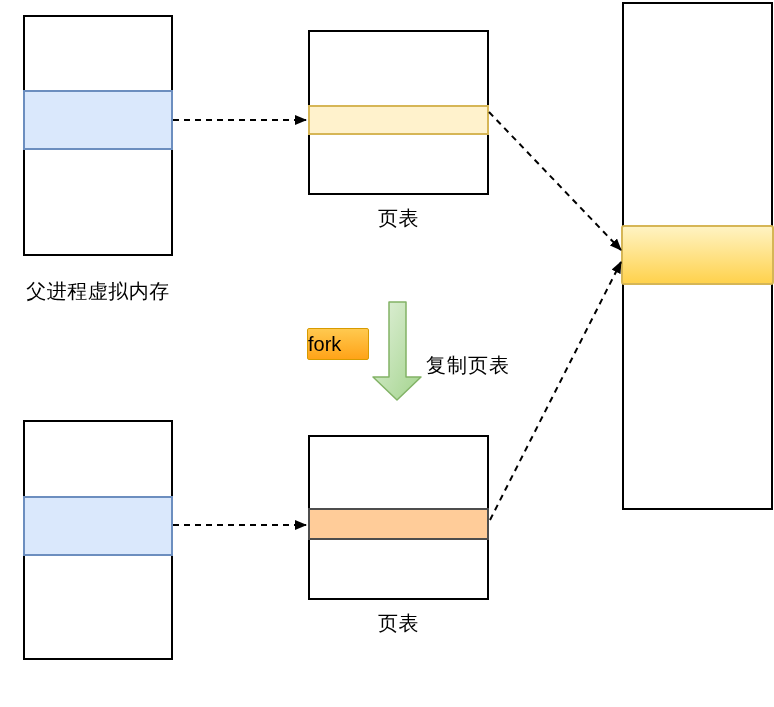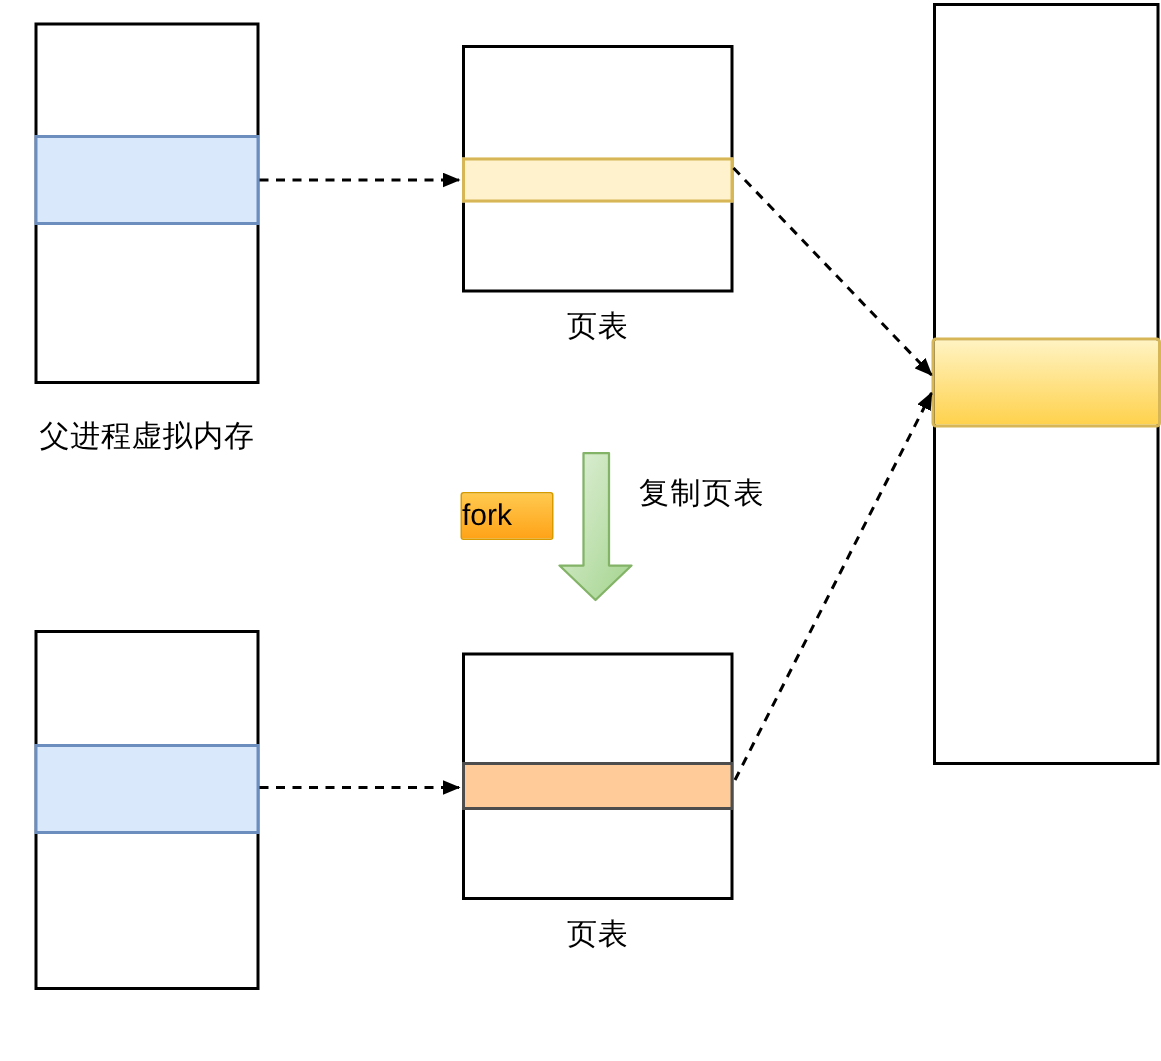--- a/index.html
+++ b/index.html
@@ -14,21 +14,21 @@
   .pte-child{left:-2px;right:-2px;background:#ffcc99;border:2px solid #4d4d4d;}
   .phys-frame{left:-3px;right:-3px;background:linear-gradient(180deg,#fff3c2 0%,#ffd24d 100%);
     border:2px solid #d6b656;border-radius:3px;}
   .label{position:absolute;font-size:20px;line-height:24px;text-align:center;z-index:3;
     letter-spacing:0.5px;white-space:nowrap;}
   .overlay{position:absolute;left:0;top:0;width:774px;height:707px;z-index:5;pointer-events:none;}
   .fork-badge{position:absolute;left:307px;top:328px;width:62px;height:32px;z-index:6;
     background:linear-gradient(180deg,#ffc94f 0%,#ffa318 100%);
     border:1px solid #d79b00;border-radius:2px;box-sizing:border-box;
     display:flex;align-items:center;justify-content:flex-start;font-size:20px;color:#000;}
-  .copy-note{position:absolute;left:426px;top:315px;font-size:20px;letter-spacing:1px;
+  .copy-note{position:absolute;left:426px;top:352px;font-size:20px;letter-spacing:1px;
     z-index:6;white-space:nowrap;}
 
   #parent-box{left:23px;top:15px;width:150px;height:241px;}
   #parent-band{top:73px;height:60px;}
   #parent-label{left:8px;top:263px;width:180px;margin-top:16px;}
   #ptable1-box{left:308px;top:30px;width:181px;height:165px;}
   #ptable1-band{top:73px;height:30px;}
   #ptable1-label{left:308px;top:206px;width:181px;}
   #phys-box{left:622px;top:2px;width:151px;height:508px;}
   #phys-band{top:221px;height:60px;}

